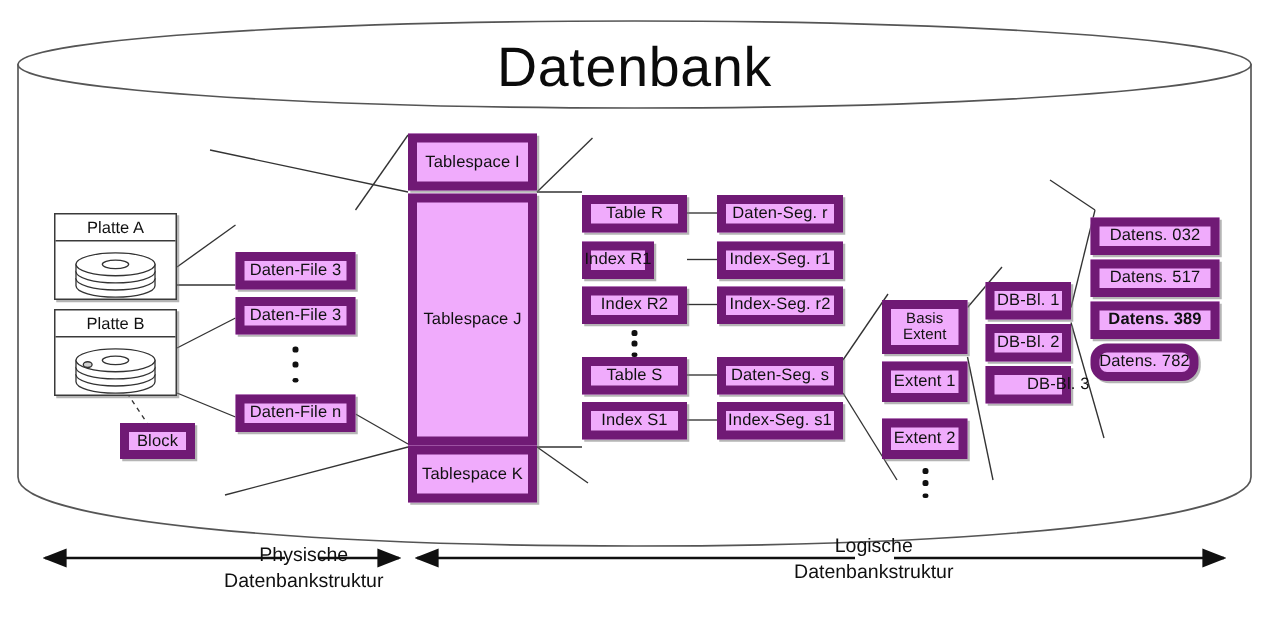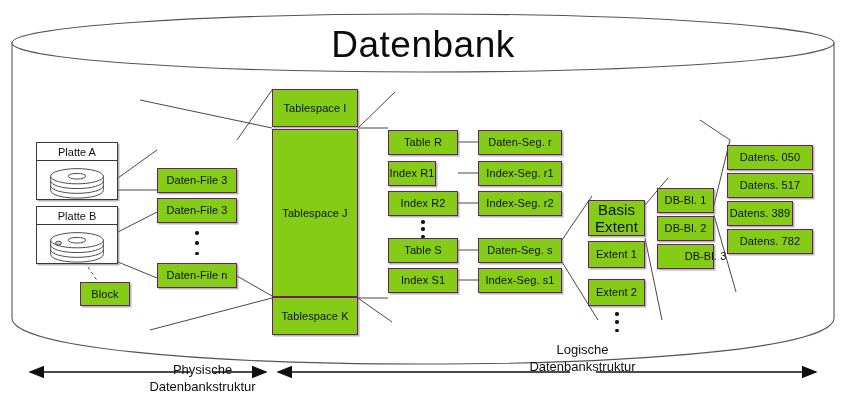--- a/index.html
+++ b/index.html
@@ -8,36 +8,36 @@
   #stage{
     position:relative;
     width:846px;height:414px;
     background:#ffffff;
     overflow:hidden;
   }
   #svg-layer{position:absolute;left:0;top:0;width:846px;height:414px;}
   .box{
     position:absolute;
     box-sizing:border-box;
-    background:#84cc16;
-    border:1px solid #701a75;
+    background:#f0abfc;
+    border:6px solid #701a75;
     box-shadow:1.5px 1.5px 0 rgba(120,120,120,.55);
     display:flex;
     align-items:center;
     justify-content:center;
     text-align:center;
     color:#101010;
     font-family:"Liberation Sans",sans-serif;
     font-size:11px;
     line-height:1.15;
     letter-spacing:.1px;
     white-space:nowrap;
     z-index:4;
   }
-  .box.two-line{white-space:normal;flex-direction:column;font-size:15px;}
+  .box.two-line{white-space:normal;flex-direction:column;font-size:10px;}
   .disk-box{
     position:absolute;
     box-sizing:border-box;
     background:#ffffff;
     border:1px solid #3a3a3a;
     box-shadow:1.5px 1.5px 0 rgba(120,120,120,.55);
     z-index:4;
   }
   .disk-cap{
     height:17px;
@@ -225,27 +225,27 @@
   <div class="vdots" style="left:609px;top:312px;width:16px;height:20px;">
       <i></i>
       <i></i>
       <i></i>
     </div>
 
   <div class="box" style="left:657px;top:188px;width:57px;height:25px;">DB-Bl. 1</div>
   <div class="box" style="left:657px;top:216px;width:57px;height:25px;">DB-Bl. 2</div>
   <div class="box" style="left:657px;top:244px;width:57px;height:25px;padding-left:40px;">DB-Bl. 3</div>
 
-  <div class="box" style="left:727px;top:145px;width:86px;height:25px;">Datens. 050</div>
+  <div class="box" style="left:727px;top:145px;width:86px;height:25px;">Datens. 032</div>
   <div class="box" style="left:727px;top:173px;width:86px;height:25px;">Datens. 517</div>
-  <div class="box" style="left:727px;top:201px;width:66px;height:25px;">Datens. 389</div>
-  <div class="box" style="left:727px;top:229px;width:86px;height:25px;">Datens. 782</div>
+  <div class="box" style="left:727px;top:201px;width:86px;height:25px;font-weight:bold;">Datens. 389</div>
+  <div class="box" style="left:727px;top:229px;width:72px;height:25px;border-radius:11px;">Datens. 782</div>
 
   <div class="axis-label" style="left:120px;top:362px;width:165px;">
     <div>Physische</div>
     <div>Datenbankstruktur</div>
   </div>
-  <div class="axis-label" style="left:500px;top:342px;width:165px;">
+  <div class="axis-label" style="left:500px;top:356px;width:165px;">
     <div>Logische</div>
     <div>Datenbankstruktur</div>
   </div>
 
 </div>
 
 </body></html>

